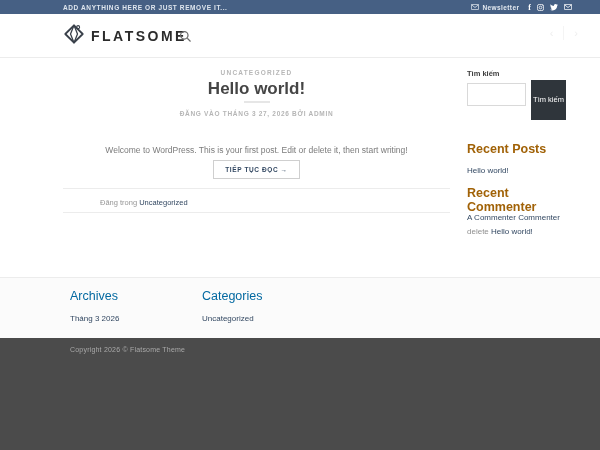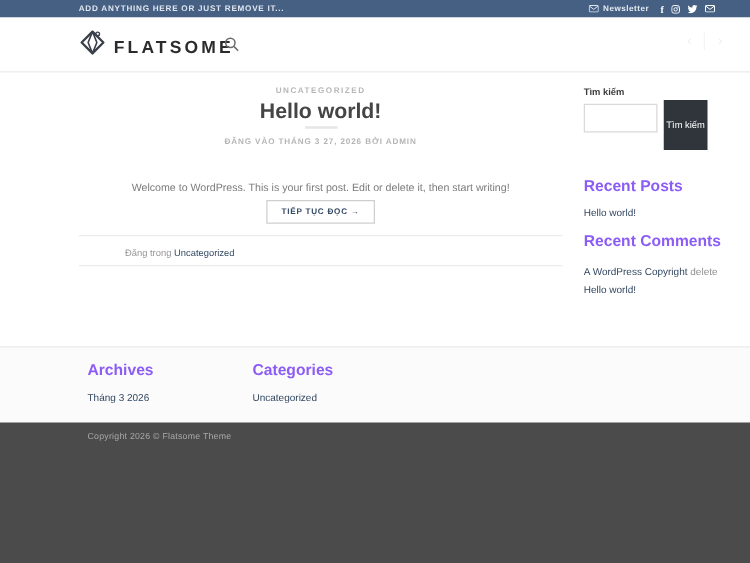--- a/index.html
+++ b/index.html
@@ -48,29 +48,29 @@
   .posted-in a, .lnk { color:#334862; text-decoration:none; cursor:pointer; }
 
   
   .sidebar { position:absolute; left:467px; top:58px; width:110px; }
   .search-label { position:absolute; left:0; top:11px; font-size:7.5px; font-weight:700; color:#3d3d3d; }
   .search-input { position:absolute; left:0; top:25px; width:59px; height:23px;
                   border:1px solid #d9d9d9; background:#fff; font-size:8px; padding:0 4px; }
   .search-btn { position:absolute; left:64px; top:22px; width:35px; height:40px; background:#2f353b;
                 color:#fff; border:none; font-size:7.5px; line-height:10px; cursor:pointer;
                 font-family:"Liberation Sans","DejaVu Sans",sans-serif; }
-  .widget-title { position:absolute; left:0; font-size:12.5px; font-weight:700; color:#8b5cf6; }
+  .widget-title { position:absolute; left:0; font-size:12.5px; font-weight:700; color:#a16207; }
   .w-link { position:absolute; left:0; font-size:8px; color:#334862; cursor:pointer; }
   .comment-line { position:absolute; left:0; top:153px; width:108px; font-size:8px; line-height:14px; }
   .comment-line .plain { color:#8f8f8f; }
 
   
   .footer-widgets { position:absolute; top:277px; left:0; width:600px; height:61px;
                     background:#fbfbfb; border-top:1px solid #ececec; }
-  .fw-title { position:absolute; top:11px; font-size:12.5px; font-weight:700; color:#8b5cf6; }
+  .fw-title { position:absolute; top:11px; font-size:12.5px; font-weight:400; color:#0369a1; }
   .fw-link { position:absolute; top:36px; font-size:8px; color:#334862; cursor:pointer; }
 
   
   .footer-dark { position:absolute; top:338px; left:0; width:600px; height:112px; background:#4b4b4b; }
   .copyright { position:absolute; left:70px; top:8px; font-size:7px; color:#a9a9a9; letter-spacing:0.2px; }
 </style>
 </head>
 <body>
 
 <div class="page">
@@ -151,23 +151,23 @@
   <div class="hr" style="top:212px"></div>
 
   <div class="sidebar">
     <label class="search-label">Tìm kiếm</label>
     <input class="search-input" type="text" value="" style="">
     <button class="search-btn">Tìm kiếm</button>
 
     <div class="widget-title" style="top:84px">Recent Posts</div>
     <a class="w-link" style="top:108px">Hello world!</a>
 
-    <div class="widget-title" style="top:128px">Recent Comments</div>
+    <div class="widget-title" style="top:128px">Recent Commenter</div>
     <div class="comment-line">
-      <span class="lnk">A WordPress Copyright</span>
+      <span class="lnk">A Commenter Commenter</span>
       <span class="plain">delete</span>
       <span class="lnk">Hello world!</span>
     </div>
   </div>
 
   <div class="footer-widgets">
     <div class="fw-title" style="left:70px">Archives</div>
     <a class="fw-link" style="left:70px">Tháng 3 2026</a>
     <div class="fw-title" style="left:202px">Categories</div>
     <a class="fw-link" style="left:202px">Uncategorized</a>

